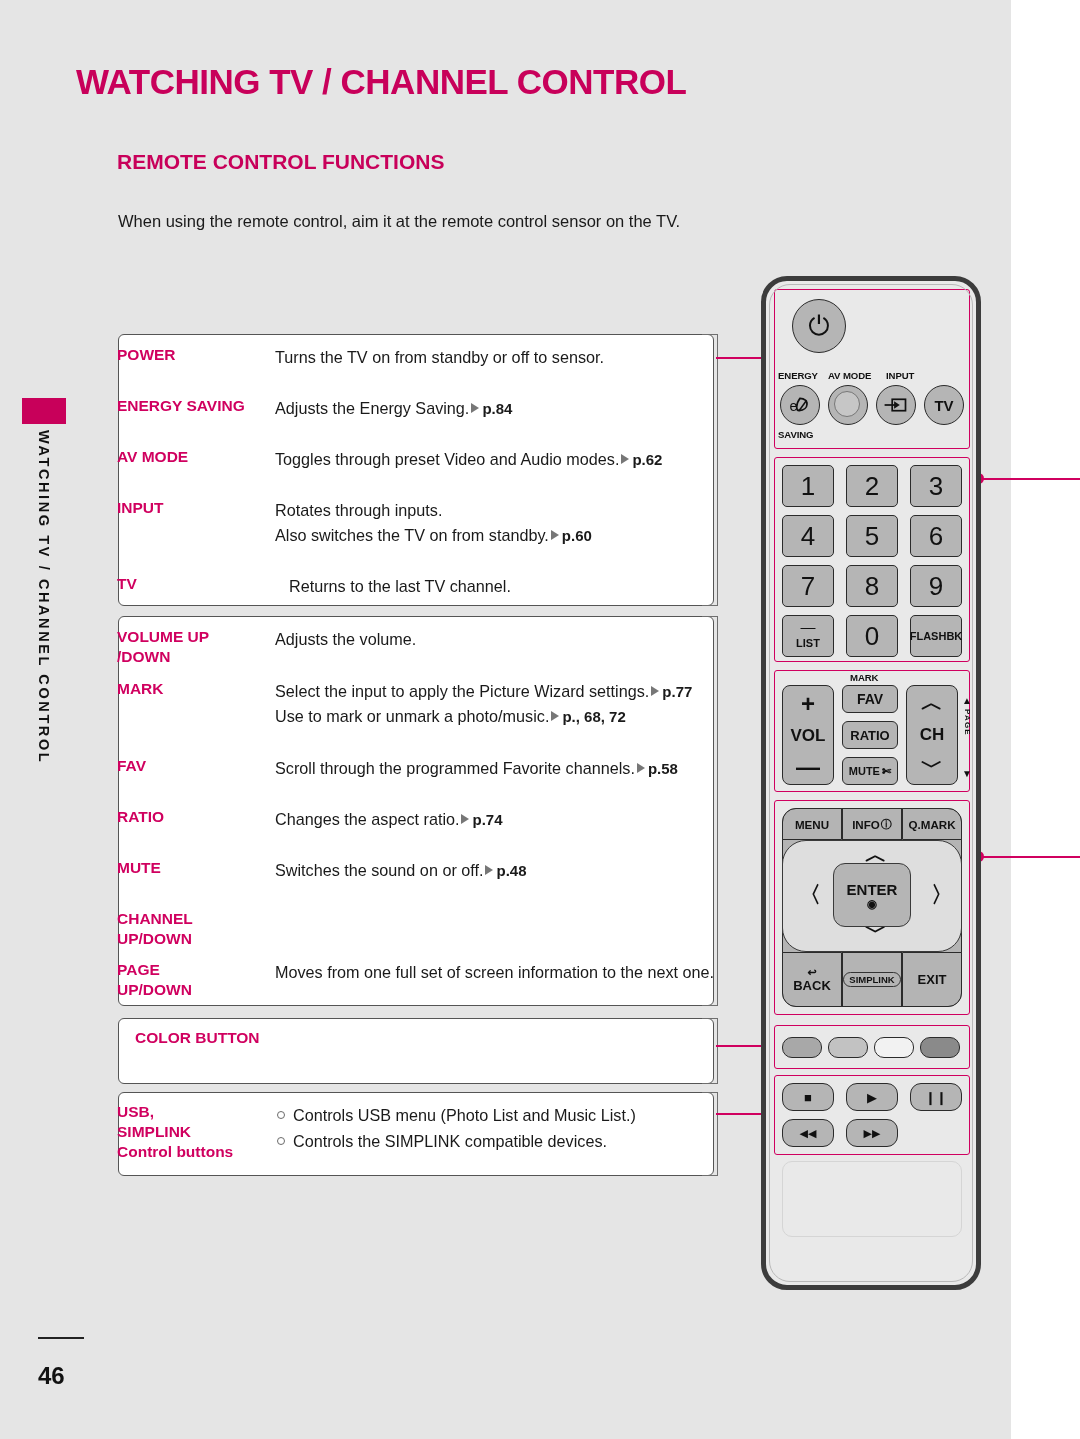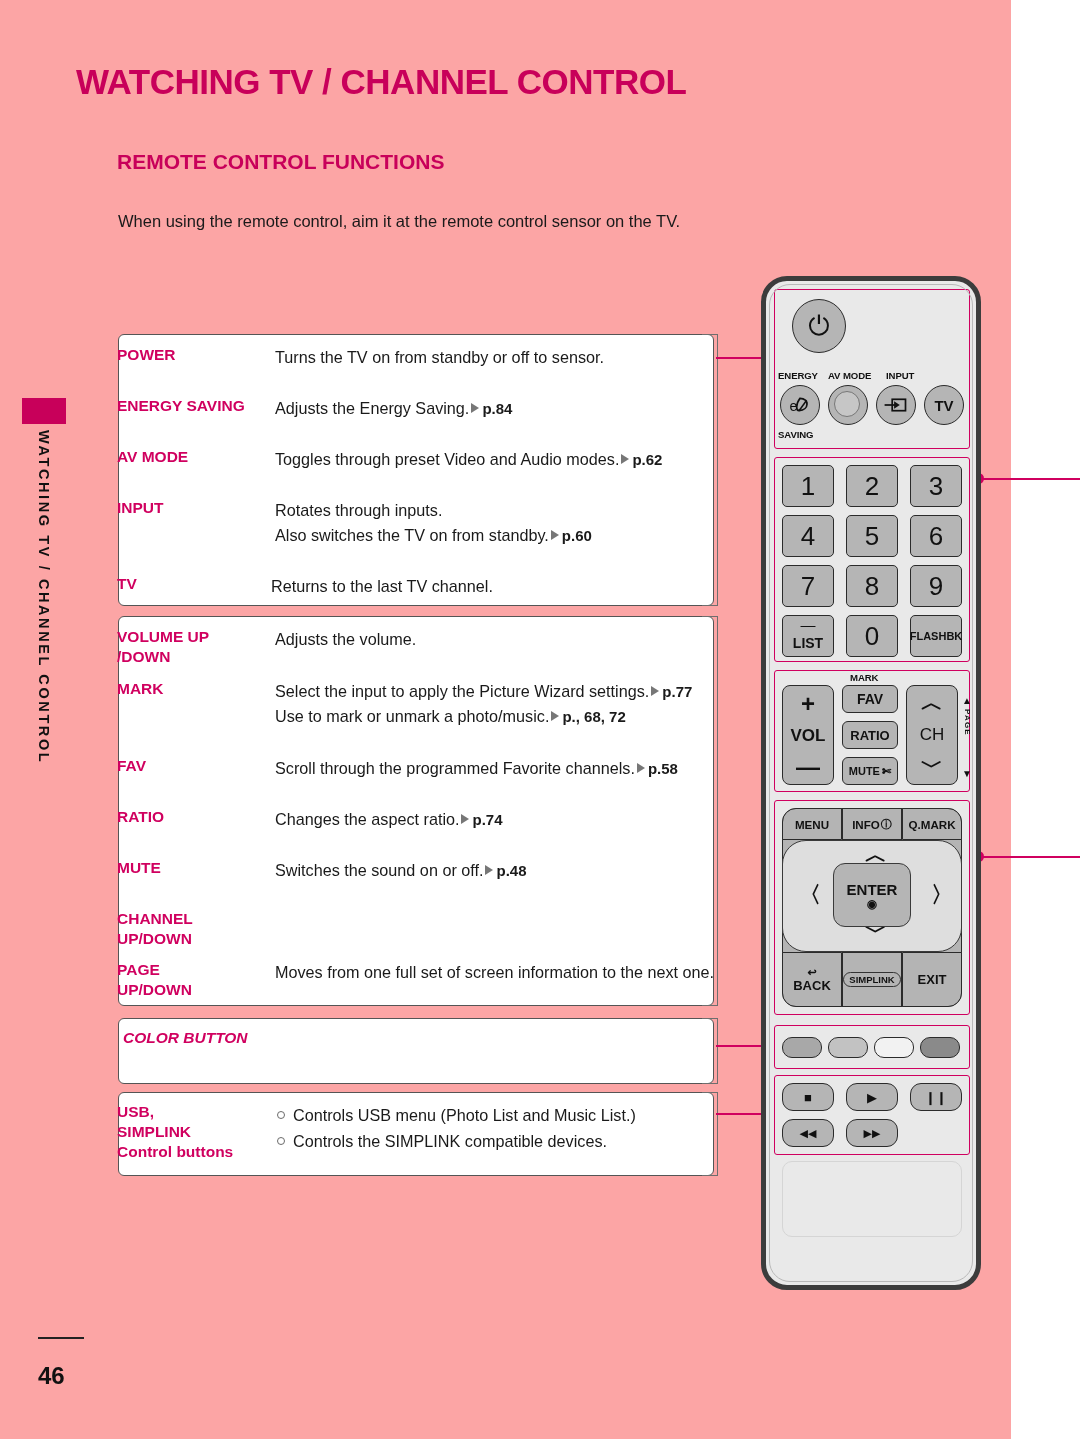--- a/index.html
+++ b/index.html
@@ -2,21 +2,21 @@
 <html><head>
 <meta charset="utf-8">
 <style>
   * { box-sizing: border-box; margin: 0; padding: 0; }
   html, body {
     width: 1080px; height: 1439px;
     background: #ffffff;
     font-family: "Liberation Sans", sans-serif;
     overflow: hidden;
   }
-  #page { position: relative; width: 1011px; height: 1439px; background: #fca5a5; }
+  #page { position: relative; width: 1011px; height: 1439px; background: #e5e5e5; }
 
   
   .chapter-title {
     position: absolute; left: 76px; top: 62px;
     font-size: 35px; font-weight: bold; letter-spacing: -0.5px;
     color: #C8005A; white-space: nowrap;
   }
   .section-title {
     position: absolute; left: 117px; top: 150px;
     font-size: 21px; font-weight: bold; letter-spacing: 0px;
@@ -209,21 +209,21 @@
     </div>
     <div class="row" style="left:-2px; top:163px; width:600px;">
       <div class="lbl" style="width:148px;">INPUT</div>
       <div style="margin-left:10px;">
         <div class="dsc"><span>Rotates through inputs.</span></div>
         <div class="dsc"><span>Also switches the TV on from standby.</span><span class="tri"></span><span class="pg">p.60</span></div>
       </div>
     </div>
     <div class="row" style="left:-2px; top:239px; width:600px;">
       <div class="lbl" style="width:148px;">TV</div>
-      <div class="dsc" style="margin-left:6px;"><span>Returns to the last TV channel.</span></div>
+      <div class="dsc" style="margin-left:24px;"><span>Returns to the last TV channel.</span></div>
     </div>
   </div>
 
   <div class="desc-box" id="box2">
     <div class="row" style="left:-2px; top:10px; width:600px;">
       <div class="lbl" style="width:148px;">VOLUME UP
 /DOWN</div>
       <div class="dsc" style="margin-left:10px;"><span>Adjusts the volume.</span></div>
     </div>
     <div class="row" style="left:-2px; top:62px; width:600px;">
@@ -250,21 +250,21 @@
 UP/DOWN</div>
     </div>
     <div class="row" style="left:-2px; top:343px; width:600px;">
       <div class="lbl" style="width:148px;">PAGE
 UP/DOWN</div>
       <div class="dsc wrap" style="margin-left:10px; width:440px;"><span>Moves from one full set of screen information to the next one.</span></div>
     </div>
   </div>
 
   <div class="desc-box" id="box3">
-    <div class="row" style="left:0px; top:9px;font-style:italic;">
+    <div class="row" style="left:12px; top:9px;">
       <div class="lbl" style="width:auto; padding-left:4px; text-align:left;">COLOR BUTTON</div>
     </div>
   </div>
 
   <div class="desc-box" id="box4">
     <div class="row" style="left:-2px; top:9px; width:600px;">
       <div class="lbl" style="width:148px;">USB,
 SIMPLINK
 Control buttons</div>
       <ul class="bullets" style="margin-left:10px;">
@@ -335,21 +335,21 @@
     <div class="btn btn-num" style="left:144px; top:184px; width:52px; height:42px;">3</div>
     <div class="btn btn-num" style="left:16px; top:234px; width:52px; height:42px;">4</div>
     <div class="btn btn-num" style="left:80px; top:234px; width:52px; height:42px;">5</div>
     <div class="btn btn-num" style="left:144px; top:234px; width:52px; height:42px;">6</div>
     <div class="btn btn-num" style="left:16px; top:284px; width:52px; height:42px;">7</div>
     <div class="btn btn-num" style="left:80px; top:284px; width:52px; height:42px;">8</div>
     <div class="btn btn-num" style="left:144px; top:284px; width:52px; height:42px;">9</div>
 
     <div class="btn" style="left:16px; top:334px; width:52px; height:42px; border-radius:5px; display:flex; flex-direction:column; align-items:center; justify-content:center;">
       <span style="font-size:15px;line-height:0.5;color:#111;">—</span>
-      <span style="font-size:14px;font-weight:bold;color:#111;margin-top:6px;">LIST</span>
+      <span style="font-size:11px;font-weight:bold;color:#111;margin-top:6px;">LIST</span>
     </div>
     <div class="btn btn-num" style="left:80px; top:334px; width:52px; height:42px;">0</div>
     <div class="btn btn-sm" style="left:144px; top:334px; width:52px; height:42px; border-radius:5px; font-size:11px;">FLASHBK</div>
 
     <div class="grp" style="left:8px; top:389px; width:196px; height:122px;"></div>
 
     <div class="cap" style="left:84px; top:391px;">MARK</div>
 
     <div class="btn" style="left:16px; top:404px; width:52px; height:100px; border-radius:8px; display:flex; flex-direction:column; align-items:center; justify-content:space-around;">
       <span style="font-size:24px;font-weight:bold;color:#111;line-height:1;">+</span>
@@ -359,21 +359,21 @@
 
     <div class="btn btn-sm" style="left:76px; top:404px; width:56px; height:28px; border-radius:6px; font-size:14px;">FAV</div>
     <div class="btn btn-sm" style="left:76px; top:440px; width:56px; height:28px; border-radius:6px; font-size:13px;">RATIO</div>
     <div class="btn btn-sm" style="left:76px; top:476px; width:56px; height:28px; border-radius:6px;">
       <span style="font-size:11px;">MUTE</span>
       <span style="font-size:11px;margin-left:2px;">✄</span>
     </div>
 
     <div class="btn" style="left:140px; top:404px; width:52px; height:100px; border-radius:8px; display:flex; flex-direction:column; align-items:center; justify-content:space-around;">
       <span style="font-size:22px;font-weight:bold;color:#111;line-height:1;">︿</span>
-      <span style="font-size:17px;font-weight:normal;color:#111;line-height:1;">CH</span>
+      <span style="font-size:17px;font-weight:bold;color:#111;line-height:1;">CH</span>
       <span style="font-size:22px;font-weight:bold;color:#111;line-height:1;">﹀</span>
     </div>
 
     <div class="vertpage" style="left:197px; top:428px;">PAGE</div>
     <div style="position:absolute;left:196px;top:414px;font-size:10px;color:#111;">▲</div>
     <div style="position:absolute;left:196px;top:487px;font-size:10px;color:#111;">▼</div>
 
     <div class="grp" style="left:8px; top:519px; width:196px; height:215px;"></div>
 
     <div style="position:absolute; left:16px; top:527px; width:180px; height:199px; background:#b4b4b4; border:1.6px solid #2b2b2b; border-radius:14px;"></div>

